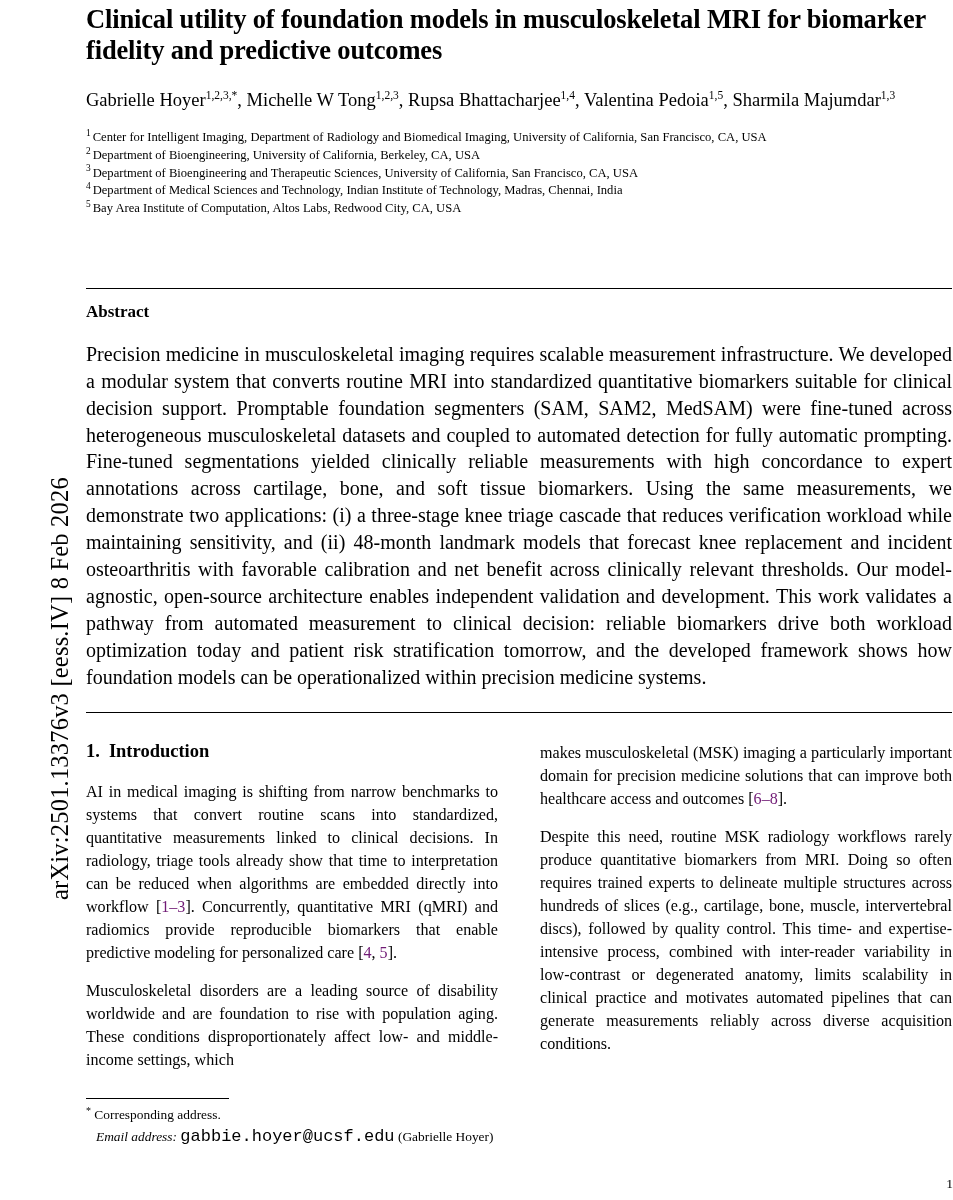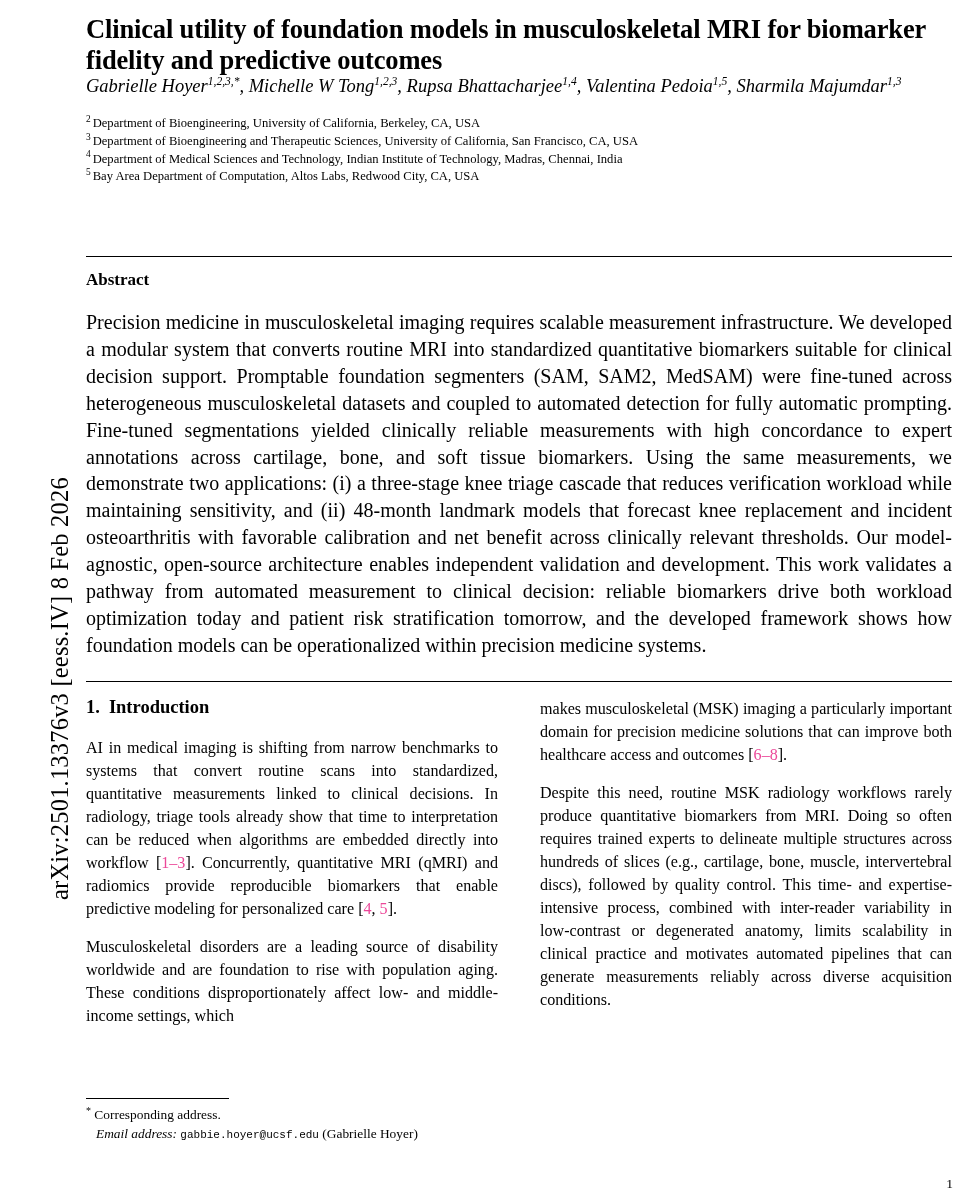--- a/index.html
+++ b/index.html
@@ -44,34 +44,34 @@
   .page {
     position: absolute;
     left: 86px;
     top: 0;
     width: 867px;
     height: 1200px;
   }
 
   .title {
     margin: 0;
-    padding-top: 14px;
+    padding-top: 4px;
     font-family: "Liberation Serif", serif;
     font-size: 26.5px;
     font-weight: bold;
     line-height: 1.16;
     letter-spacing: -0.15px;
     width: 866px;
   }
 
   .authors {
+    margin-top: 24px;
     font-size: 18.5px;
     line-height: 1.28;
     width: 866px;
-    font-style: italic;
   }
   .authors sup {
     font-size: 11.5px;
     vertical-align: super;
     line-height: 0;
   }
 
   .affil-block {
     margin-top: 16px;
     font-size: 12.6px;
@@ -103,21 +103,21 @@
   .abstract-body {
     font-size: 20px;
     line-height: 1.345;
     text-align: justify;
     text-justify: inter-word;
     width: 866px;
   }
 
   
   .cols {
-    margin-top: 15px;
+    margin-top: 28px;
     display: flex;
     width: 866px;
     gap: 42px;
   }
   .col {
     width: 412px;
   }
   .sec-head {
     font-size: 18.5px;
     font-weight: bold;
@@ -128,21 +128,21 @@
   .para {
     font-size: 16.1px;
     line-height: 1.43;
     text-align: justify;
     text-justify: inter-word;
     margin: 0 0 15px 0;
   }
   .col-right .para:first-child { margin-top: 0; }
 
   a.cite {
-    color: #ec4899;
+    color: #701a75;
     text-decoration: none;
   }
 
   
   .footnote {
     position: absolute;
     left: 0px;
     top: 1098px;
     width: 412px;
   }
@@ -155,21 +155,21 @@
   .fn-line {
     font-size: 13.4px;
     line-height: 1.38;
   }
   .fn-line sup {
     font-size: 10px;
     vertical-align: super;
     line-height: 0;
   }
   .fn-em { font-style: italic; margin-top: 8px; }
-  .mono { font-family: "Liberation Mono", monospace; font-size: 11px; }
+  .mono { font-family: "Liberation Mono", monospace; font-size: 17px; }
 
   .page-number {
     position: absolute;
     right: 0px;
     bottom: 8px;
     font-size: 13.5px;
   }
 </style>
 </head>
 <body>
@@ -178,24 +178,25 @@
   <div class="vtext">arXiv:2501.13376v3  [eess.IV]  8 Feb 2026</div>
 </div>
 
 <div class="page">
 
   <h1 class="title">Clinical utility of foundation models in musculoskeletal MRI for biomarker fidelity and predictive outcomes</h1>
 
   <div class="authors">Gabrielle Hoyer<sup>1,2,3,*</sup>, Michelle W Tong<sup>1,2,3</sup>, Rupsa Bhattacharjee<sup>1,4</sup>, Valentina Pedoia<sup>1,5</sup>, Sharmila Majumdar<sup>1,3</sup></div>
 
   <div class="affil-block">
+    <div class="affil-line"><sup>1</sup><span>Center for Intelligent Imaging, Department of Radiology and Biomedical Imaging, University of California, San Francisco, CA, USA</span></div>
     <div class="affil-line"><sup>2</sup><span>Department of Bioengineering, University of California, Berkeley, CA, USA</span></div>
     <div class="affil-line"><sup>3</sup><span>Department of Bioengineering and Therapeutic Sciences, University of California, San Francisco, CA, USA</span></div>
     <div class="affil-line"><sup>4</sup><span>Department of Medical Sciences and Technology, Indian Institute of Technology, Madras, Chennai, India</span></div>
-    <div class="affil-line"><sup>5</sup><span>Bay Area Department of Computation, Altos Labs, Redwood City, CA, USA</span></div>
+    <div class="affil-line"><sup>5</sup><span>Bay Area Institute of Computation, Altos Labs, Redwood City, CA, USA</span></div>
   </div>
 
   <hr class="rule rule-abstract-top">
 
   <div class="abstract-head">Abstract</div>
   <div class="abstract-body">Precision medicine in musculoskeletal imaging requires scalable measurement infrastructure. We developed a modular system that converts routine MRI into standardized quantitative biomarkers suitable for clinical decision support. Promptable foundation segmenters (SAM, SAM2, MedSAM) were fine-tuned across heterogeneous musculoskeletal datasets and coupled to automated detection for fully automatic prompting. Fine-tuned segmentations yielded clinically reliable measurements with high concordance to expert annotations across cartilage, bone, and soft tissue biomarkers. Using the same measurements, we demonstrate two applications: (i) a three-stage knee triage cascade that reduces verification workload while maintaining sensitivity, and (ii) 48-month landmark models that forecast knee replacement and incident osteoarthritis with favorable calibration and net benefit across clinically relevant thresholds. Our model-agnostic, open-source architecture enables independent validation and development. This work validates a pathway from automated measurement to clinical decision: reliable biomarkers drive both workload optimization today and patient risk stratification tomorrow, and the developed framework shows how foundation models can be operationalized within precision medicine systems.</div>
 
   <hr class="rule rule-abstract-bottom">
 
   <div class="cols">

